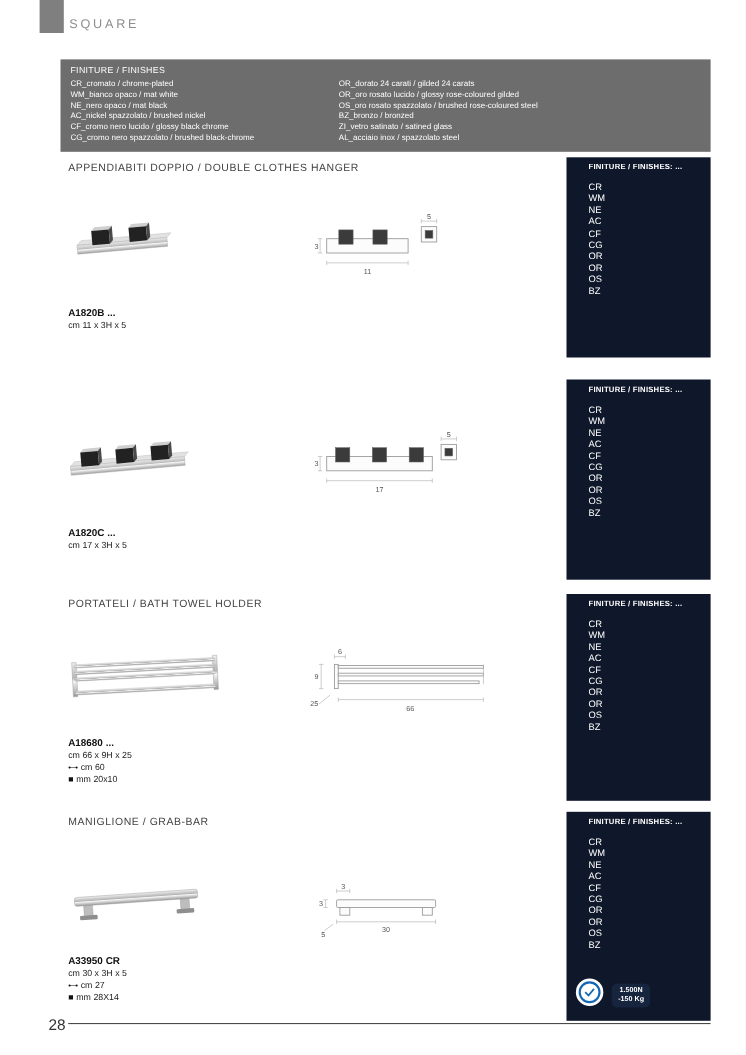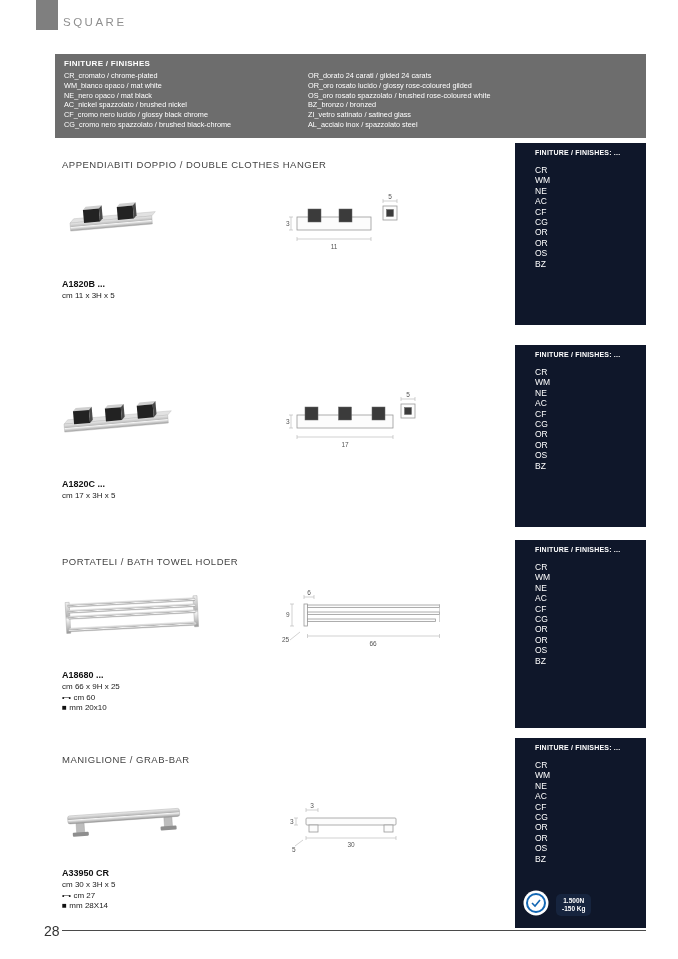--- a/index.html
+++ b/index.html
@@ -4,27 +4,27 @@
 <style>
   * { margin:0; padding:0; box-sizing:border-box; }
   html,body { background:#e9e9e9; }
   body { font-family:"Liberation Sans", sans-serif; }
   .page { position:relative; width:678px; height:959px; background:#ffffff; margin:0 auto; overflow:hidden; }
 
   .corner-block { position:absolute; left:36px; top:0; width:22px; height:30px; background:#7f7f7f; }
   .brand { position:absolute; left:63px; top:16px; font-size:11.5px; letter-spacing:2.5px; color:#8f8f8f; }
 
   .legend { position:absolute; left:55px; top:54px; width:591px; height:84px; background:#6d6d6d; color:#fff; }
-  .legend-title { position:absolute; left:9px; top:5px; font-size:8px; font-weight:bold; letter-spacing:0.3px; }
+  .legend-title { position:absolute; left:9px; top:5px; font-size:8px; font-weight:normal; letter-spacing:0.3px; }
   .legend-col { position:absolute; top:17px; font-size:7.3px; line-height:9.8px; white-space:nowrap; }
   .legend-col.lc-left { left:9px; }
   .legend-col.lc-right { left:253px; }
 
   .product { position:absolute; left:0; width:678px; }
-  .ptitle { position:absolute; left:62px; top:16px; font-size:9.5px; font-weight:400; color:#434343; letter-spacing:0.5px; }
+  .ptitle { position:absolute; left:62px; top:4px; font-size:9.5px; font-weight:400; color:#434343; letter-spacing:0.5px; }
   .photo, .drawing { position:absolute; }
   .codes { position:absolute; left:62px; color:#222; }
   .pcode { font-size:9px; font-weight:bold; margin-bottom:2px; color:#111; }
   .psize, .spec-line { font-size:8px; line-height:10.5px; color:#222; }
   .iglyph { font-size:7px; color:#111; margin-right:3px; letter-spacing:-0.5px; }
   .iglyph.sq { font-size:8px; }
 
   .fbox { position:absolute; left:515px; top:0; bottom:0; width:131px; background:#0f172a; color:#fff; padding:6px 20px; }
   .fbox-header { font-size:7px; font-weight:bold; letter-spacing:0.2px; margin-bottom:9px; white-space:nowrap; overflow:hidden; }
   .fcode { font-size:8.5px; line-height:10.4px; }
@@ -55,21 +55,21 @@
       <div>CR_cromato / chrome-plated</div>
       <div>WM_bianco opaco / mat white</div>
       <div>NE_nero opaco / mat black</div>
       <div>AC_nickel spazzolato / brushed nickel</div>
       <div>CF_cromo nero lucido / glossy black chrome</div>
       <div>CG_cromo nero spazzolato / brushed black-chrome</div>
     </div>
     <div class="legend-col lc-right">
       <div>OR_dorato 24 carati / gilded 24 carats</div>
       <div>OR_oro rosato lucido / glossy rose-coloured gilded</div>
-      <div>OS_oro rosato spazzolato / brushed rose-coloured white</div>
+      <div>OS_oro rosato spazzolato / brushed rose-coloured steel</div>
       <div>BZ_bronzo / bronzed</div>
       <div>ZI_vetro satinato / satined glass</div>
       <div>AL_acciaio inox / spazzolato steel</div>
     </div>
   </div>
 
   <section class="product" style="top:143px;height:182px">
     <h2 class="ptitle">APPENDIABITI DOPPIO / DOUBLE CLOTHES HANGER</h2>
 
     <div class="photo" style="left:60px;top:52px">

